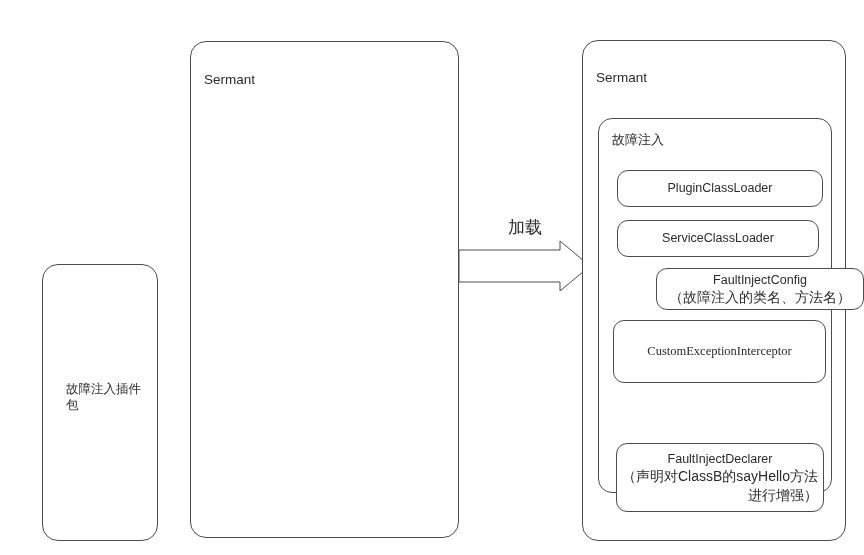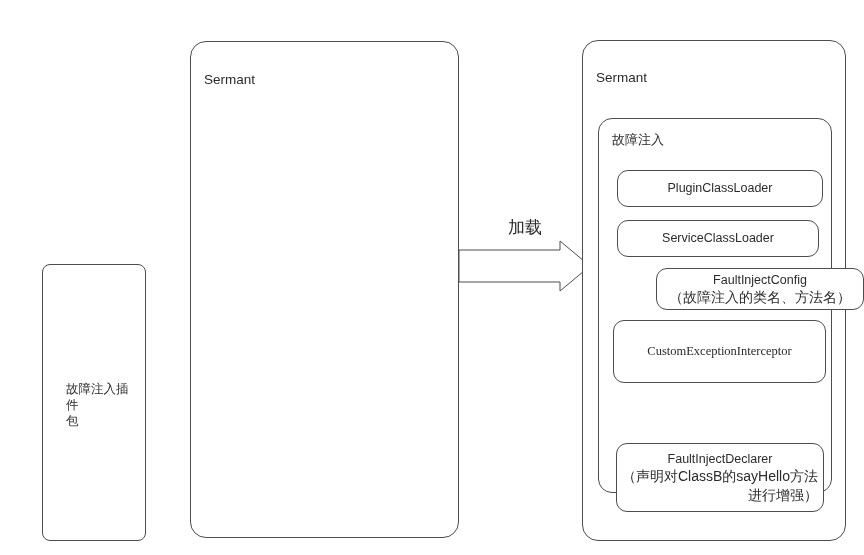--- a/index.html
+++ b/index.html
@@ -29,23 +29,23 @@
     left: 13px;
     right: 0;
     color: #2b2b2b;
     line-height: 1.28;
     white-space: pre-line;
   }
   
   #pkg-box {
     left: 42px;
     top: 264px;
-    width: 104px;
+    width: 116px;
     height: 277px;
-    border-radius: 8px;
+    border-radius: 16px;
   }
   #pkg-label {
     top: 116px;
     font-size: 12.5px;
     padding: 0 10px;
   }
   
   #sermant-plain-box {
     left: 190px;
     top: 41px;

